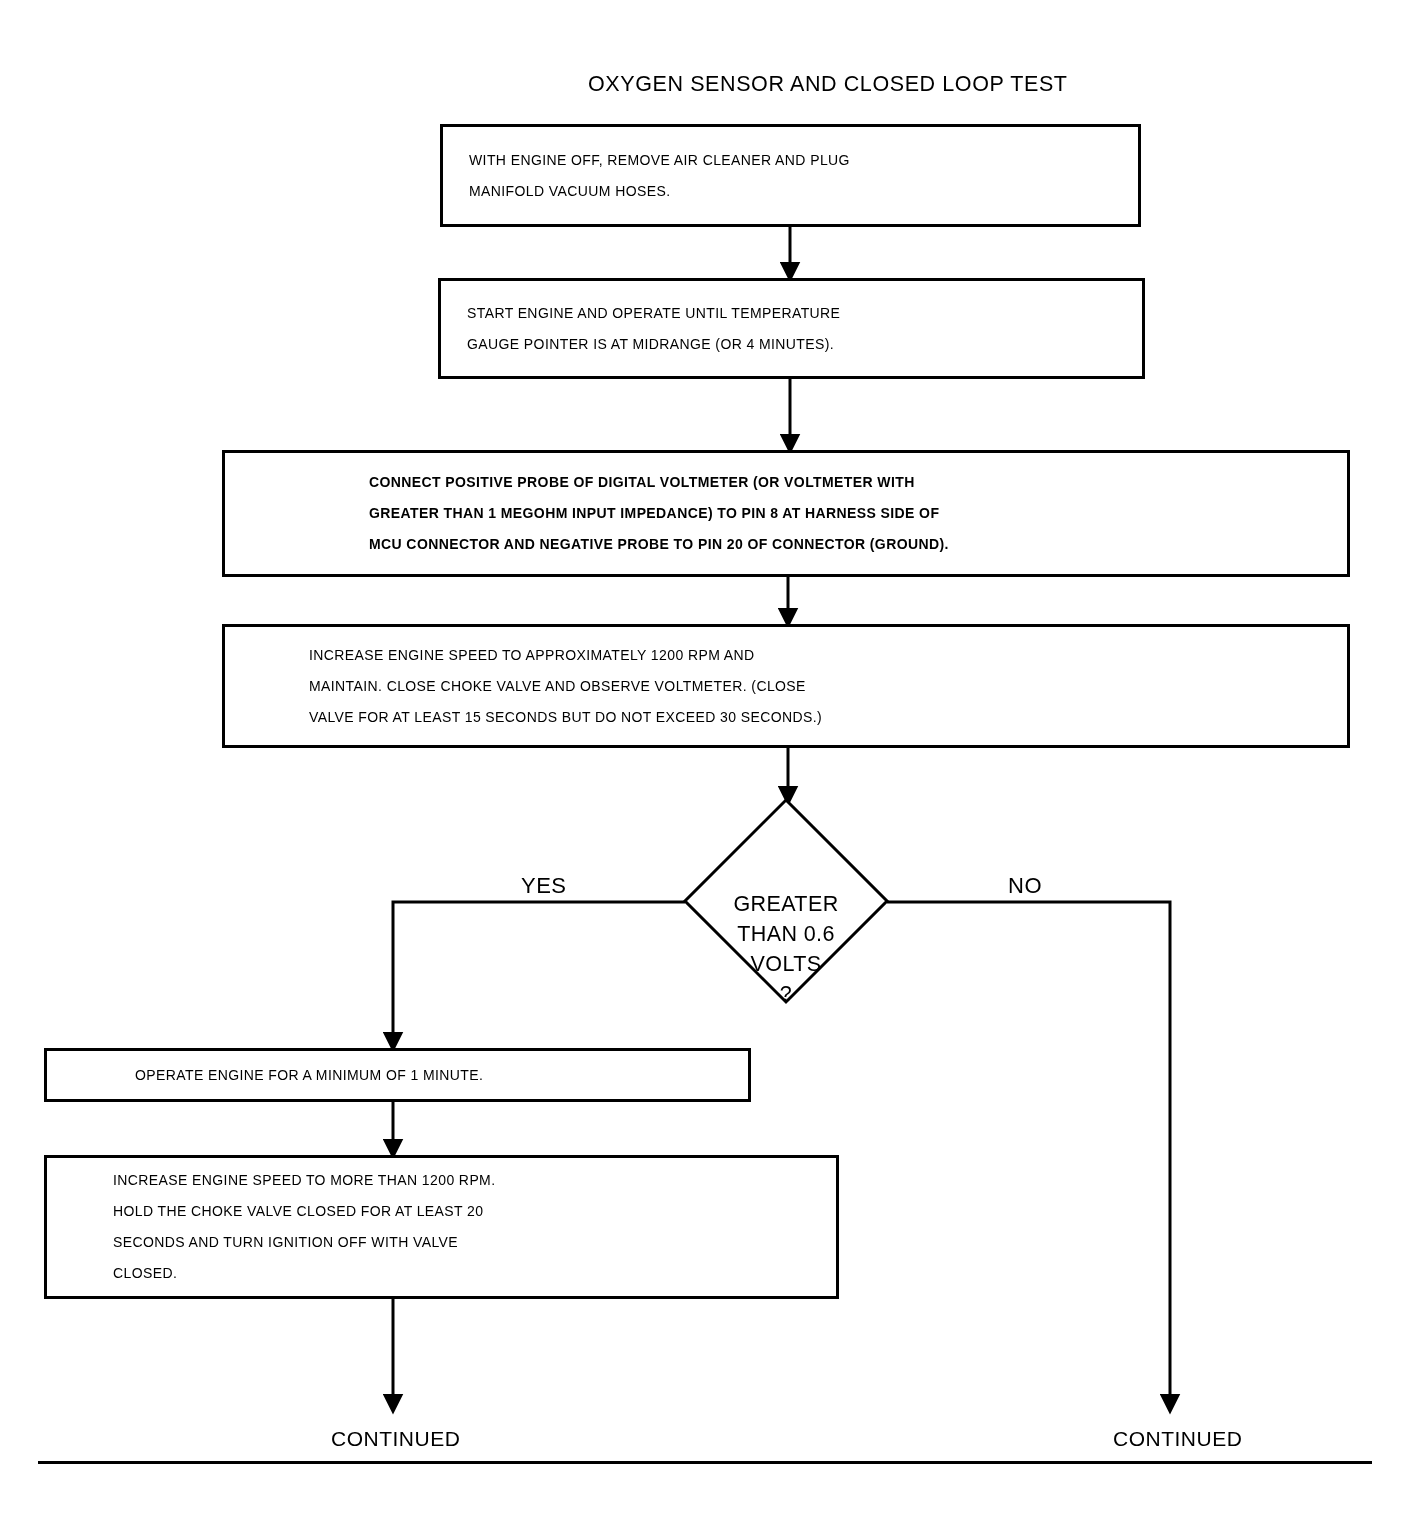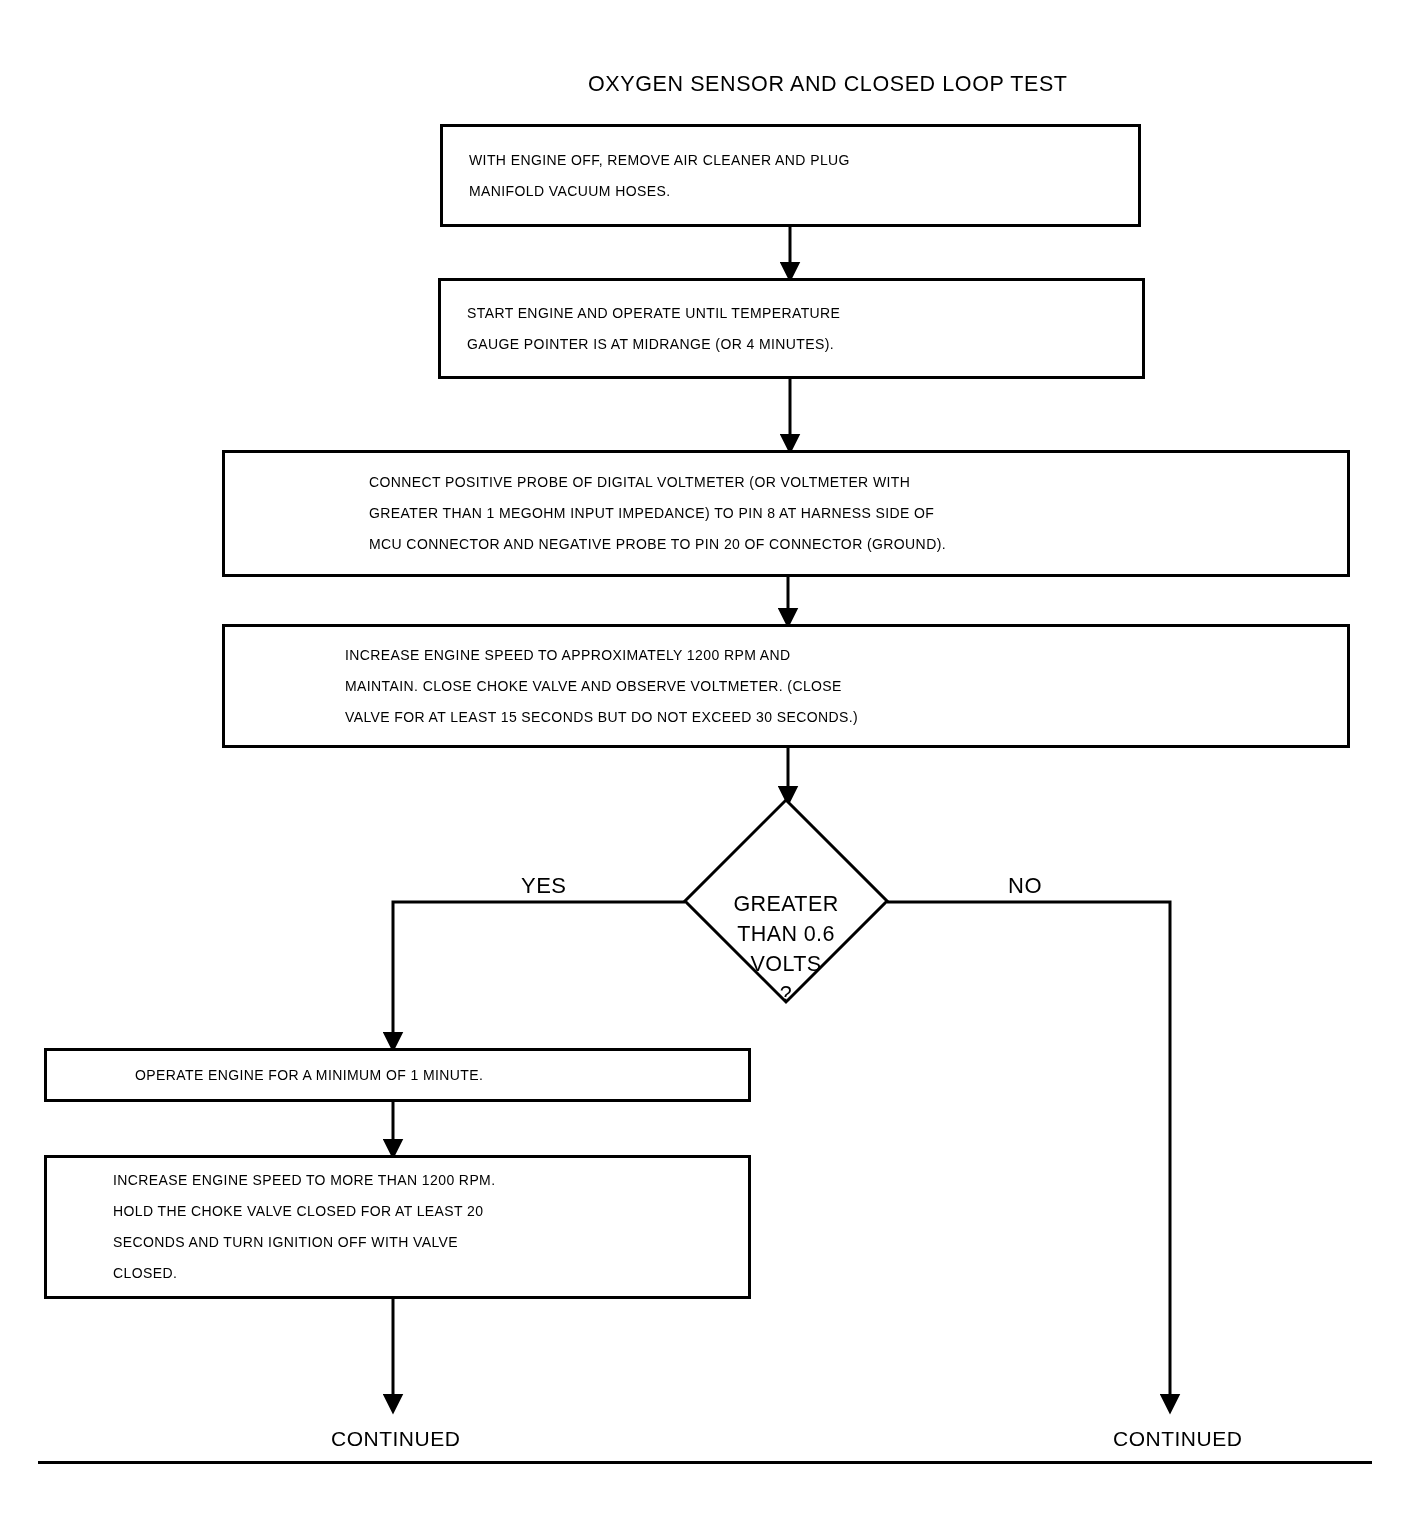--- a/index.html
+++ b/index.html
@@ -112,46 +112,46 @@
   <div class="node-box" style="left:440px; top:124px; width:701px; height:103px; padding:0 26px;">
     <div class="node-text">WITH ENGINE OFF, REMOVE AIR CLEANER AND PLUG
 MANIFOLD VACUUM HOSES.</div>
   </div>
 
   <div class="node-box" style="left:438px; top:278px; width:707px; height:101px; padding:0 26px;">
     <div class="node-text">START ENGINE AND OPERATE UNTIL TEMPERATURE
 GAUGE POINTER IS AT MIDRANGE (OR 4 MINUTES).</div>
   </div>
 
-  <div class="node-box" style="left:222px; top:450px; width:1128px; height:127px; padding:0 144px;">
+  <div class="node-box" style="left:222px; top:450px; width:1128px; height:127px; padding:0 144px;font-weight:bold;">
     <div class="node-text">CONNECT POSITIVE PROBE OF DIGITAL VOLTMETER (OR VOLTMETER WITH
 GREATER THAN 1 MEGOHM INPUT IMPEDANCE) TO PIN 8 AT HARNESS SIDE OF
 MCU CONNECTOR AND NEGATIVE PROBE TO PIN 20 OF CONNECTOR (GROUND).</div>
   </div>
 
-  <div class="node-box" style="left:222px; top:624px; width:1128px; height:124px; padding:0 120px;">
+  <div class="node-box" style="left:222px; top:624px; width:1128px; height:124px; padding:0 84px;">
     <div class="node-text">INCREASE ENGINE SPEED TO APPROXIMATELY 1200 RPM AND
 MAINTAIN. CLOSE CHOKE VALVE AND OBSERVE VOLTMETER. (CLOSE
 VALVE FOR AT LEAST 15 SECONDS BUT DO NOT EXCEED 30 SECONDS.)</div>
   </div>
 
   <div class="decision-text" style="left:686px; top:889px; width:200px;">GREATER
 THAN 0.6
 VOLTS
 ?</div>
 
   <div class="edge-label" style="left:521px; top:873px;">YES</div>
 
   <div class="edge-label" style="left:1008px; top:873px;">NO</div>
 
   <div class="node-box" style="left:44px; top:1048px; width:707px; height:54px; padding:0 88px;">
     <div class="node-text">OPERATE ENGINE FOR A MINIMUM OF 1 MINUTE.</div>
   </div>
 
-  <div class="node-box" style="left:44px; top:1155px; width:707px; height:144px; padding:0 66px;">
+  <div class="node-box" style="left:44px; top:1155px; width:795px; height:144px; padding:0 66px;">
     <div class="node-text">INCREASE ENGINE SPEED TO MORE THAN 1200 RPM.
 HOLD THE CHOKE VALVE CLOSED FOR AT LEAST 20
 SECONDS AND TURN IGNITION OFF WITH VALVE
 CLOSED.</div>
   </div>
 
   <div class="terminal-label" style="left:331px; top:1427px;">CONTINUED</div>
 
   <div class="terminal-label" style="left:1113px; top:1427px;">CONTINUED</div>
 

